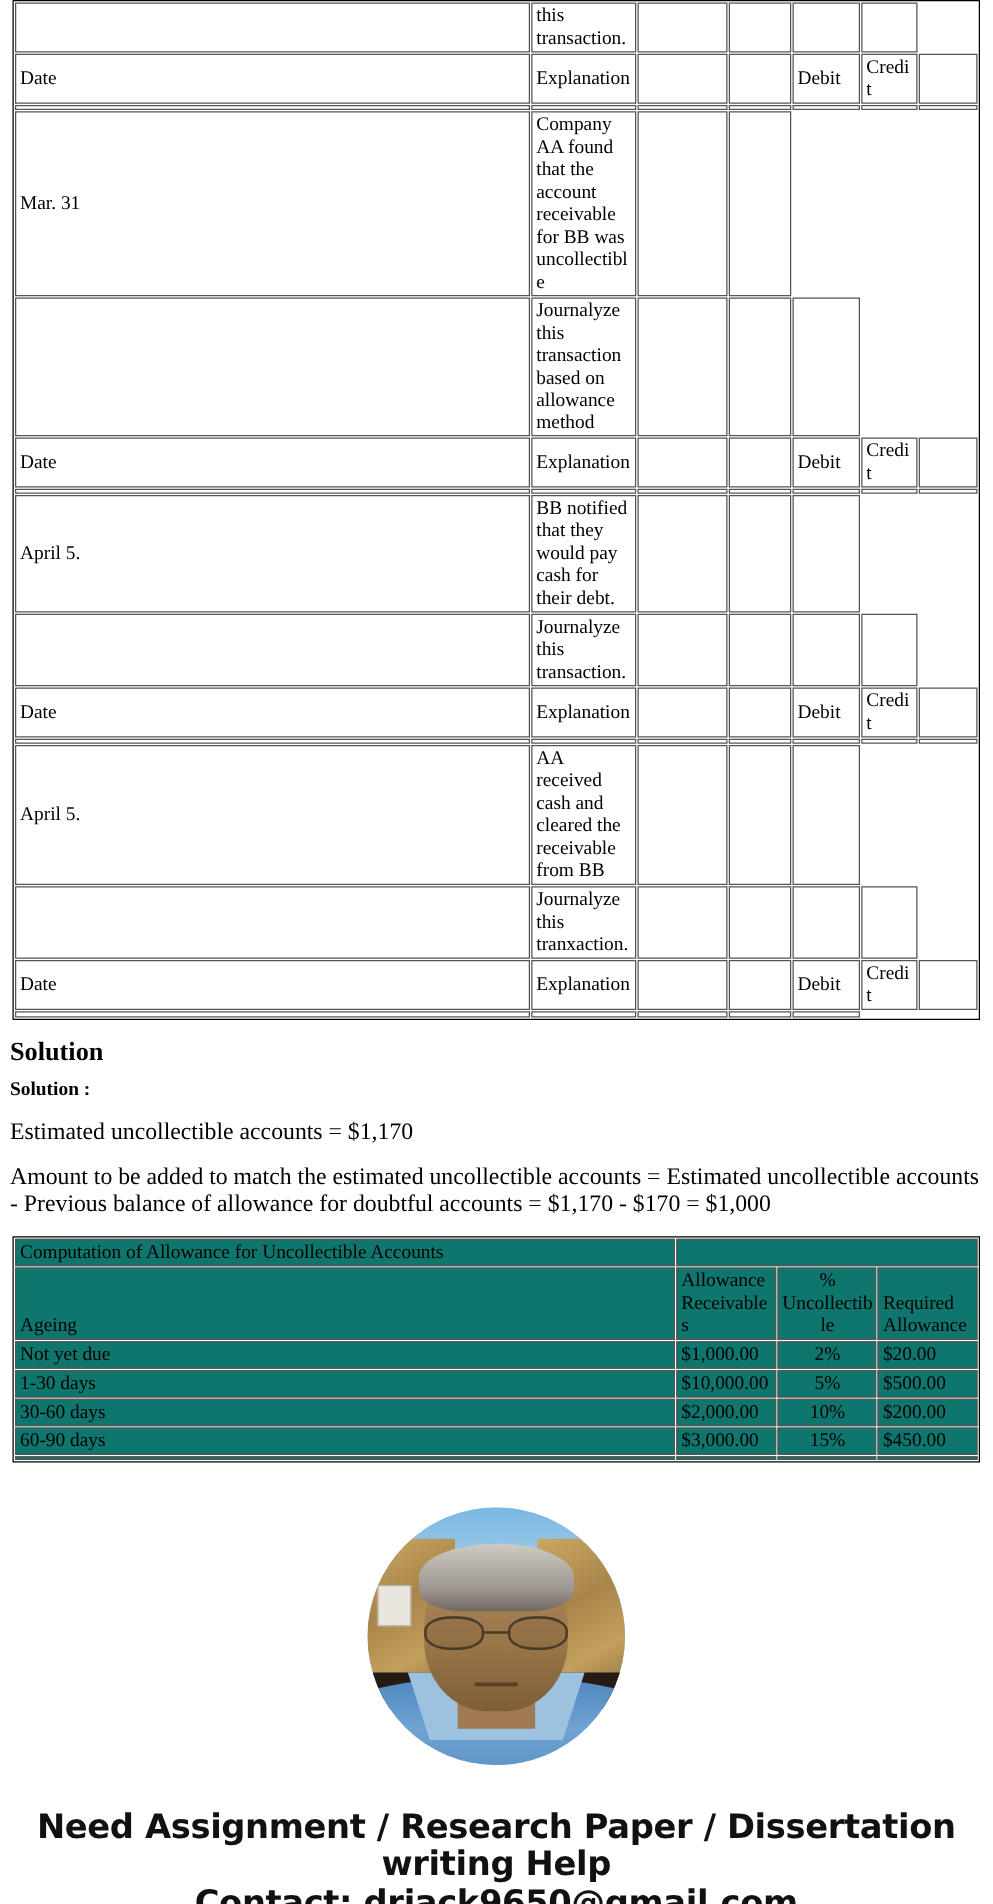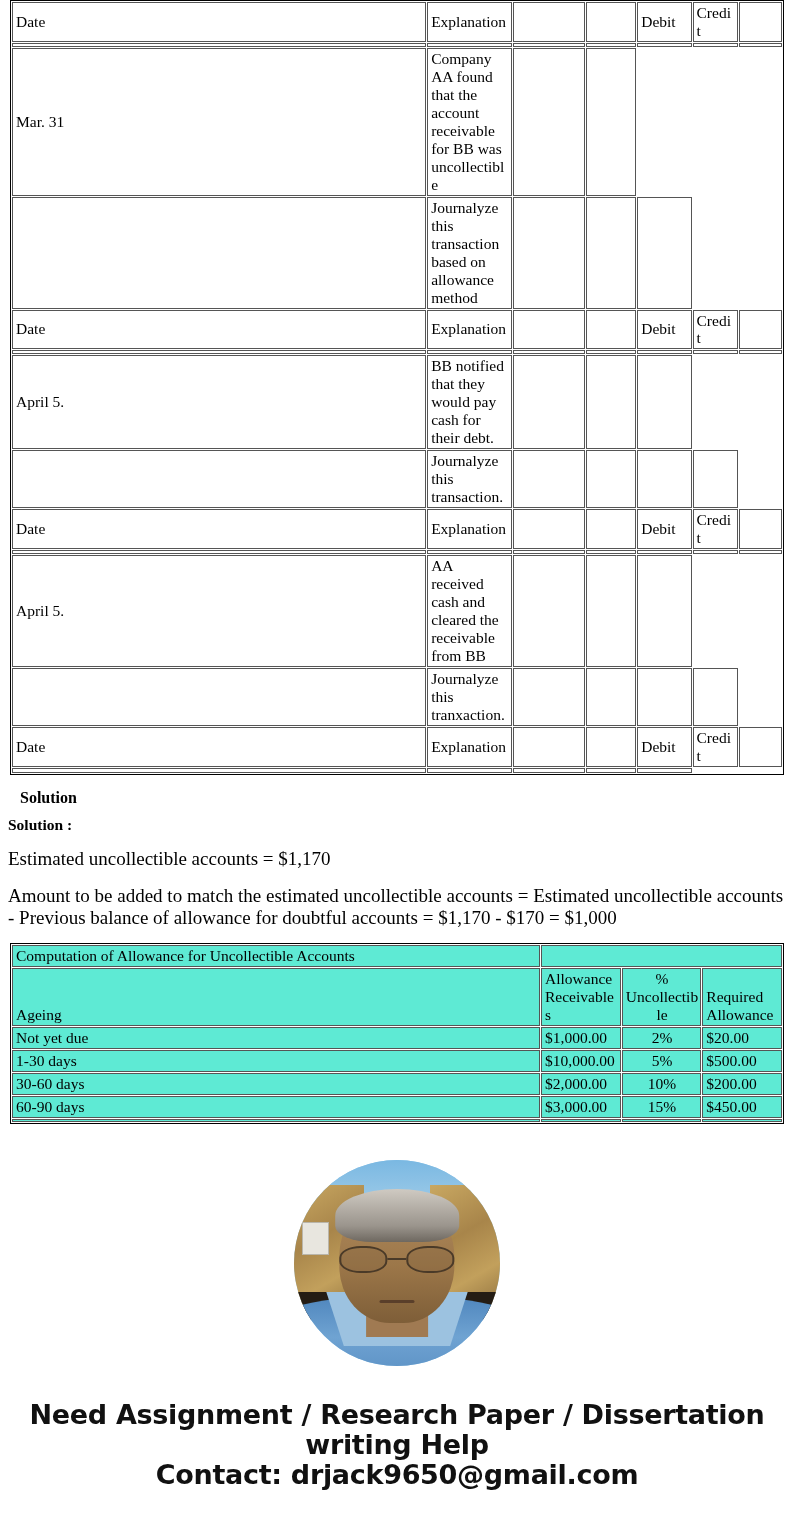--- a/index.html
+++ b/index.html
@@ -61,22 +61,22 @@
   td.expl-tall { vertical-align: top; }
   tr.txn td    { height: auto; }
 
   
   .solution {
     padding: 0 8px;
   }
   h2.sol-title {
     font-family: "Liberation Serif", "DejaVu Serif", serif;
     font-weight: bold;
-    font-size: 16px;
-    margin: 14px 0 10px 12px;
+    font-size: 21px;
+    margin: 14px 0 10px 0;
     line-height: 1.1;
   }
   p.sol-sub {
     font-weight: bold;
     font-size: 15.5px;
     margin: 0 0 14px 0;
   }
   p.sol-line {
     font-size: 19px;
     margin: 0 0 14px 0;
@@ -92,21 +92,21 @@
     border: 1px solid #000;
     table-layout: fixed;
     background: #fff;
   }
   table.comp td {
     border: 1px solid #555555;
     padding: 1px 2px 1px 3px;
     font-size: 15.5px;
     line-height: 1.16;
     vertical-align: bottom;
-    background: #5eead4;
+    background: #0f766e;
     word-wrap: break-word;
   }
   td.comp-ageing { width: 528px; }
   td.comp-ar     { width: 78px; }
   td.comp-pct    { width: 88px; text-align: center; }
   td.comp-req    { width: 70px; }
   td.comp-nob    { border: none; background: transparent; }
   tr.comp-hdr2 td { height: 38px; }
   tr.comp-sliver td {
     height: 3px; padding: 0; line-height: 0; font-size: 0;
@@ -216,20 +216,28 @@
   .cta .line2 { display: block; }
   .cta .line3 { display: block; }
 </style>
 </head>
 <body>
 
 <div class="journal-wrap">
   <table class="journal">
     <tbody>
 
+      <tr class="txn">
+        <td class="c-date"></td>
+        <td class="c-expl expl-tall">this transaction.</td>
+        <td class="c-b1"></td>
+        <td class="c-b2"></td>
+        <td class="c-debit"></td>
+        <td class="c-credit"></td>
+      </tr>
 
       <tr class="hdr">
         <td class="c-date">Date</td>
         <td class="c-expl">Explanation</td>
         <td class="c-b1"></td>
         <td class="c-b2"></td>
         <td class="c-debit">Debit</td>
         <td class="c-credit">Credit</td>
         <td class="c-b3"></td>
       </tr>

